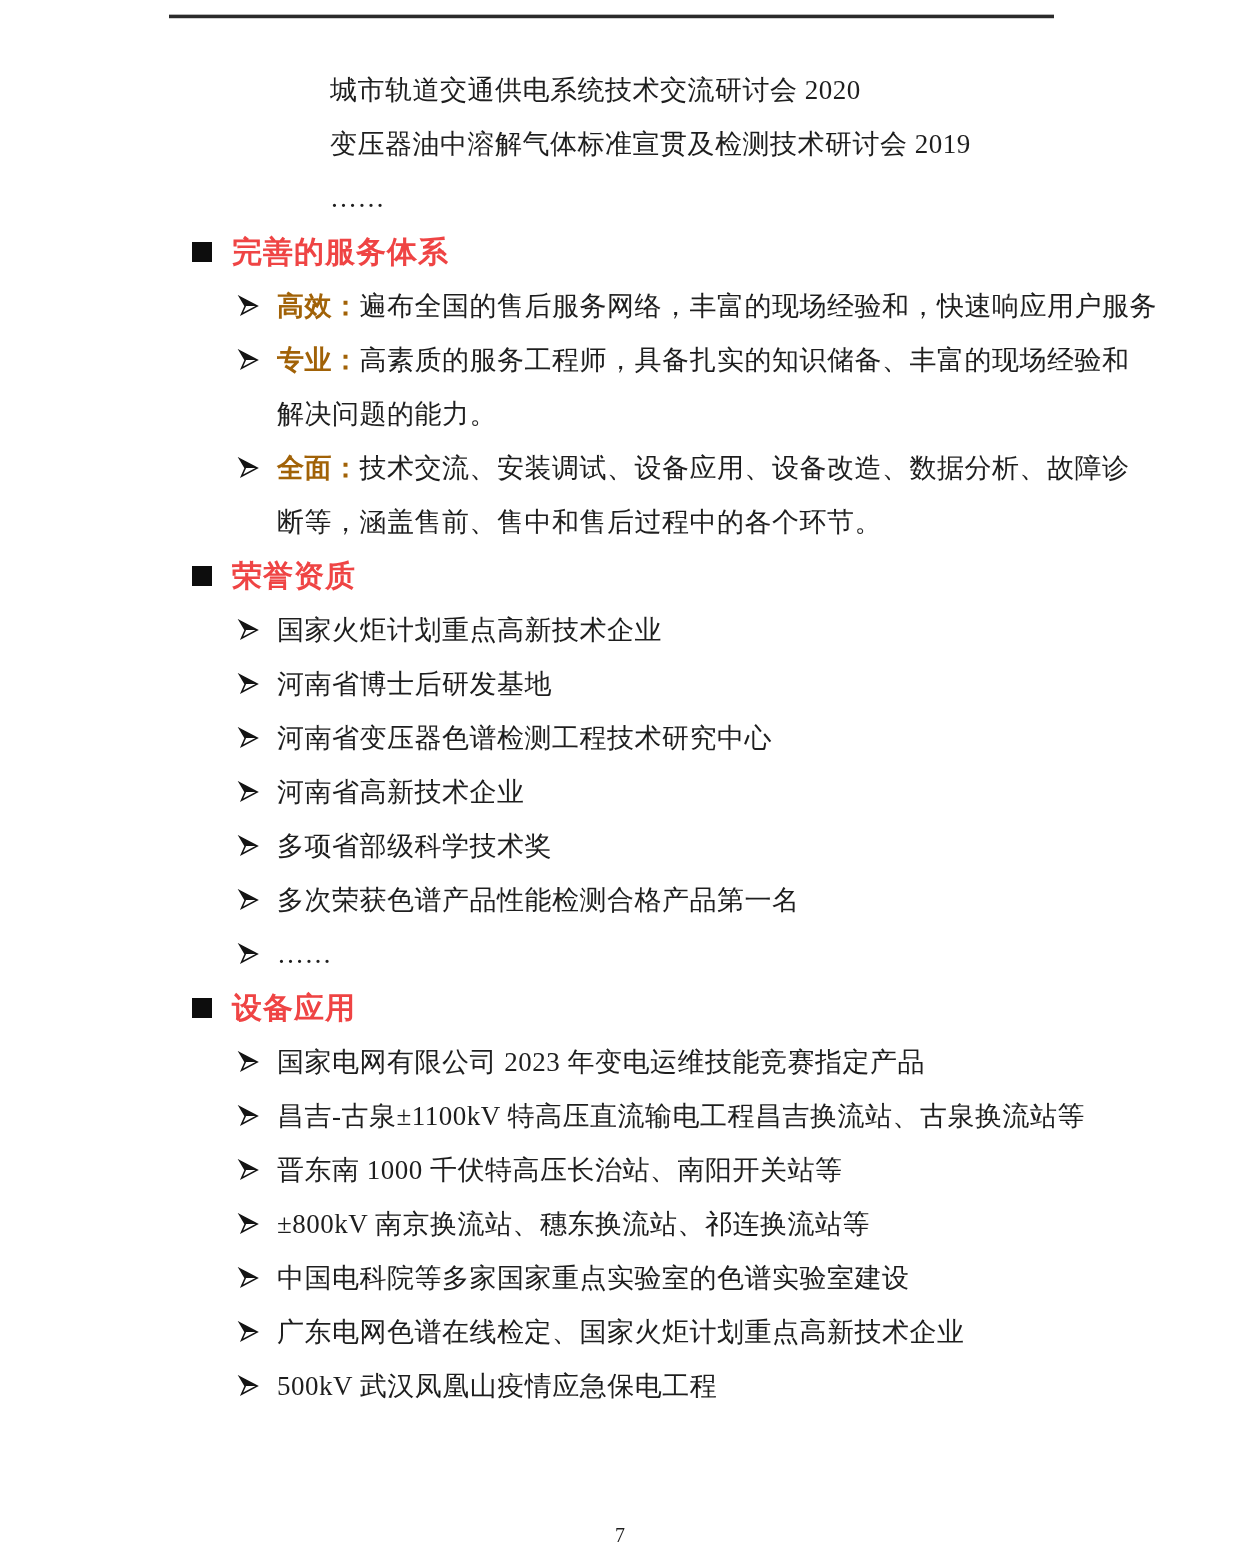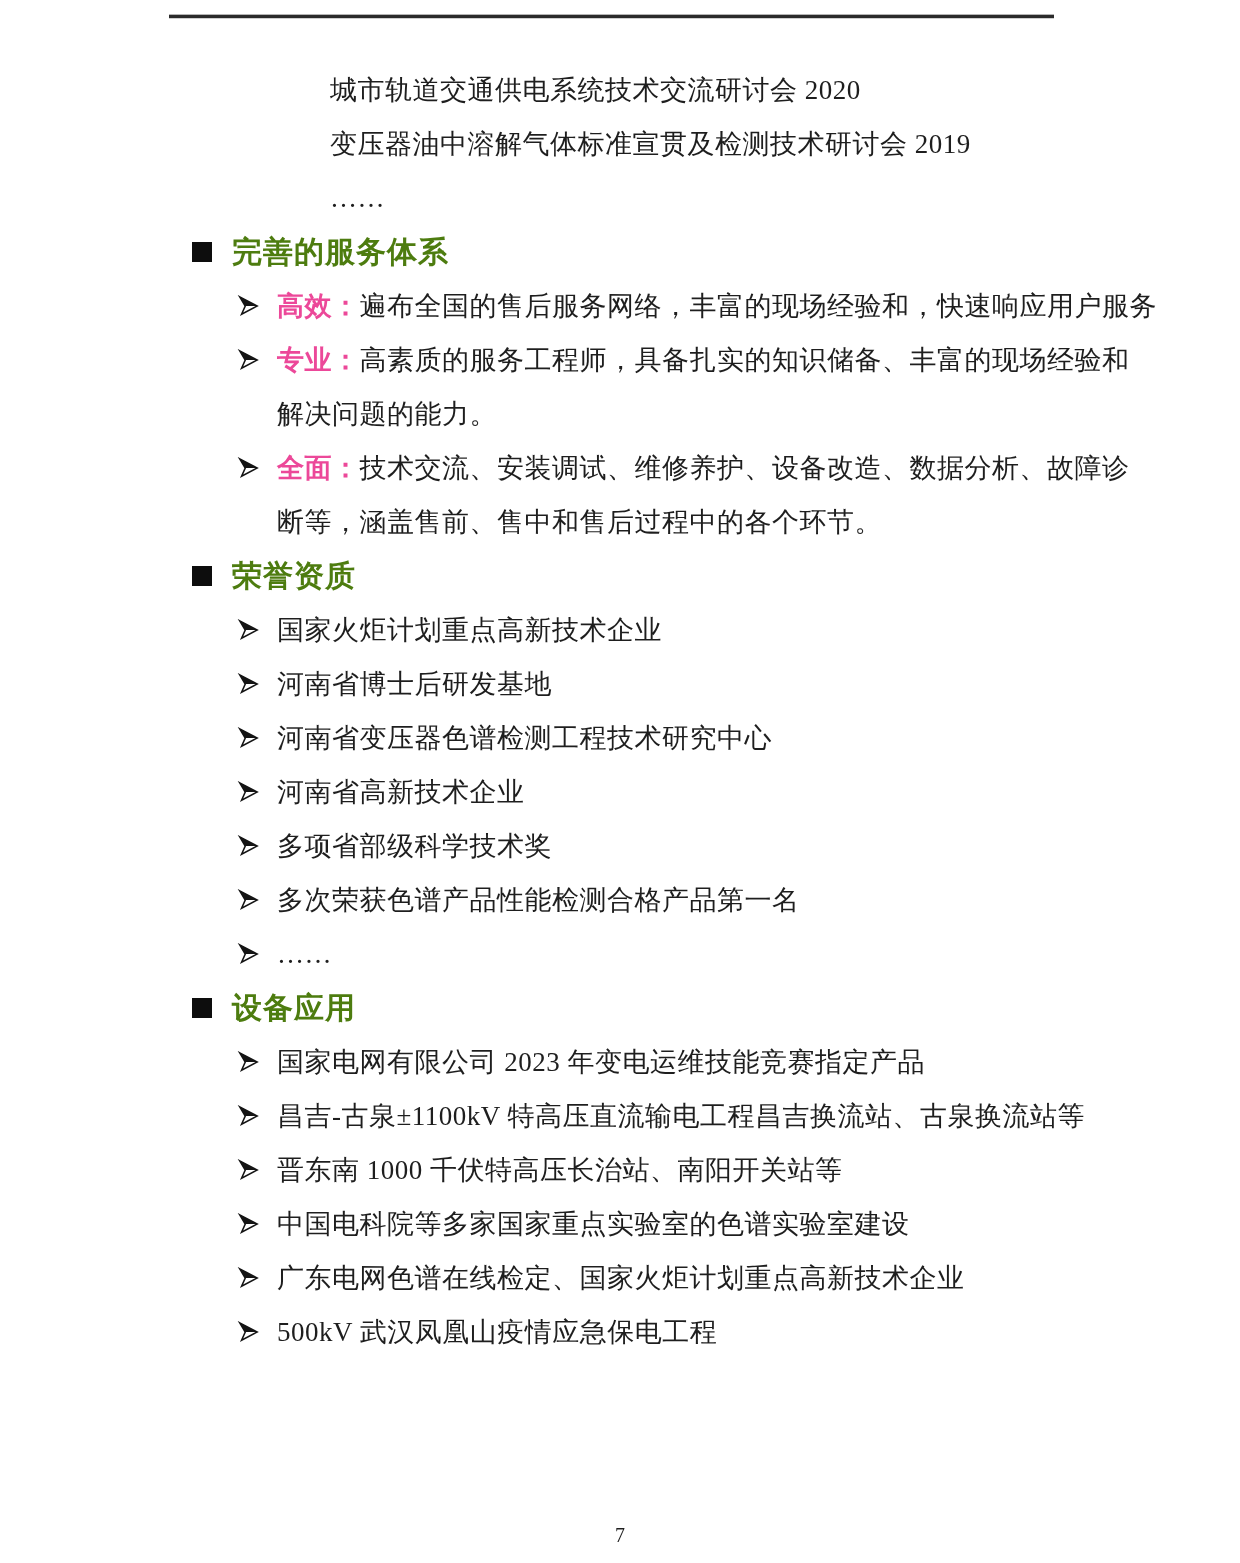--- a/index.html
+++ b/index.html
@@ -35,21 +35,21 @@
     letter-spacing:0.5px;
   }
   .line.plain { padding-left:330px; }
   .line.heading {
     display:flex;
     align-items:center;
     padding-left:192px;
     font-family:"Liberation Sans","DejaVu Sans",sans-serif;
     font-weight:700;
     font-size:30px;
-    color:#4d7c0f;
+    color:#ef4444;
     letter-spacing:1px;
   }
   .heading .sq {
     width:20px; height:20px;
     background:#0d0d0d;
     margin-right:20px;
     flex:0 0 auto;
   }
   .line.bullet {
     display:flex;
@@ -60,21 +60,21 @@
     width:22px; height:22px;
     margin-right:18px;
     flex:0 0 auto;
     display:inline-block;
   }
   .bullet .arrow svg { display:block; }
   .line.cont { padding-left:277px; }
   .lead {
     font-weight:700;
     font-family:"Liberation Sans","DejaVu Sans",sans-serif;
-    color:#ec4899;
+    color:#a16207;
   }
   .page-number {
     position:absolute;
     left:0; top:1521px;
     width:1240px;
     text-align:center;
     font-size:20px;
     line-height:28px;
     color:#1e1e1e;
   }
@@ -114,21 +114,21 @@
       </div>
       <div class="line cont"><span>解决问题的能力。</span></div>
       <div class="line bullet">
         <span class="arrow">
           <svg viewBox="0 0 24 24" width="22" height="22">
             <polygon points="3,2 22,12 5,21 9,12" fill="#ffffff" stroke="#141414" stroke-width="1.7" stroke-linejoin="miter"></polygon>
             <polygon points="3,2 22,12 9,12" fill="#141414"></polygon>
           </svg>
         </span>
         <span class="lead">全面：</span>
-        <span>技术交流、安装调试、维修养护、设备改造、数据分析、故障诊</span>
+        <span>技术交流、安装调试、设备应用、设备改造、数据分析、故障诊</span>
       </div>
       <div class="line cont"><span>断等，涵盖售前、售中和售后过程中的各个环节。</span></div>
       <div class="line heading">
         <span class="sq"></span>
         <span>荣誉资质</span>
       </div>
       <div class="line bullet">
         <span class="arrow">
           <svg viewBox="0 0 24 24" width="22" height="22">
             <polygon points="3,2 22,12 5,21 9,12" fill="#ffffff" stroke="#141414" stroke-width="1.7" stroke-linejoin="miter"></polygon>
@@ -214,20 +214,29 @@
         <span>昌吉-古泉±1100kV 特高压直流输电工程昌吉换流站、古泉换流站等</span>
       </div>
       <div class="line bullet">
         <span class="arrow">
           <svg viewBox="0 0 24 24" width="22" height="22">
             <polygon points="3,2 22,12 5,21 9,12" fill="#ffffff" stroke="#141414" stroke-width="1.7" stroke-linejoin="miter"></polygon>
             <polygon points="3,2 22,12 9,12" fill="#141414"></polygon>
           </svg>
         </span>
         <span>晋东南 1000 千伏特高压长治站、南阳开关站等</span>
+      </div>
+      <div class="line bullet">
+        <span class="arrow">
+          <svg viewBox="0 0 24 24" width="22" height="22">
+            <polygon points="3,2 22,12 5,21 9,12" fill="#ffffff" stroke="#141414" stroke-width="1.7" stroke-linejoin="miter"></polygon>
+            <polygon points="3,2 22,12 9,12" fill="#141414"></polygon>
+          </svg>
+        </span>
+        <span>±800kV 南京换流站、穗东换流站、祁连换流站等</span>
       </div>
       <div class="line bullet">
         <span class="arrow">
           <svg viewBox="0 0 24 24" width="22" height="22">
             <polygon points="3,2 22,12 5,21 9,12" fill="#ffffff" stroke="#141414" stroke-width="1.7" stroke-linejoin="miter"></polygon>
             <polygon points="3,2 22,12 9,12" fill="#141414"></polygon>
           </svg>
         </span>
         <span>中国电科院等多家国家重点实验室的色谱实验室建设</span>
       </div>

